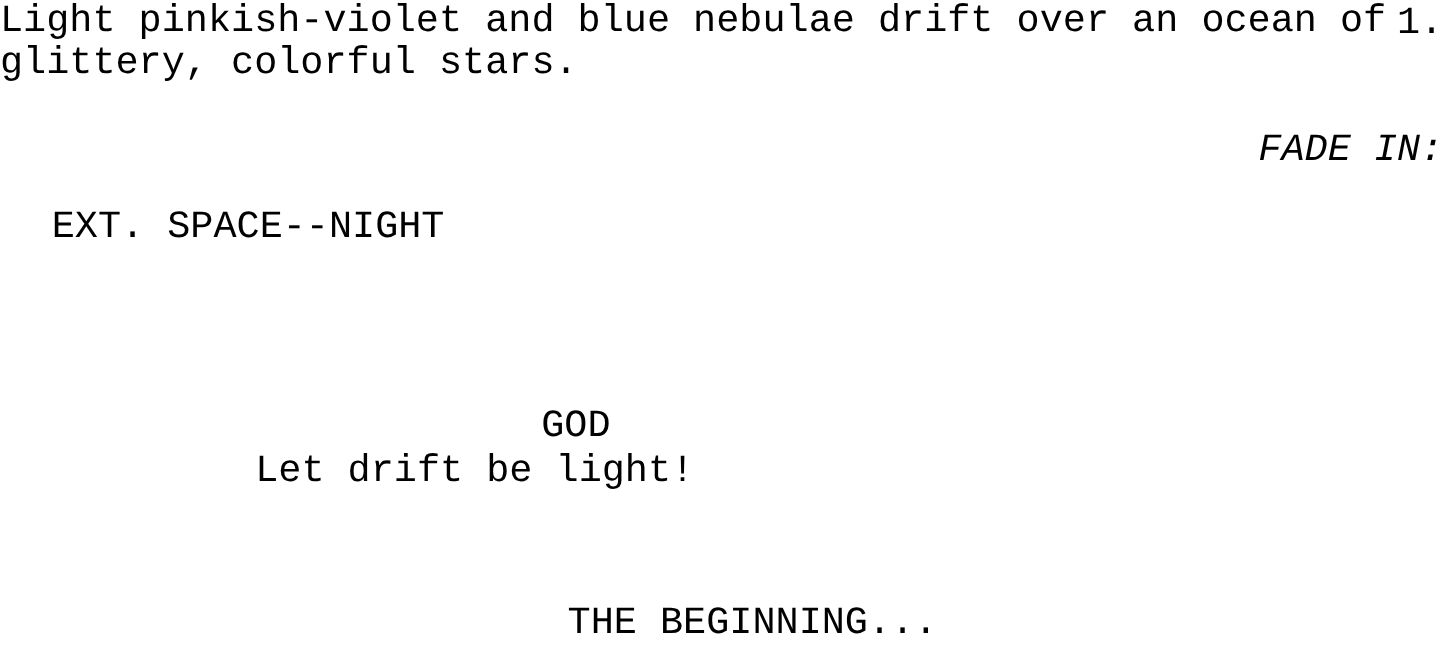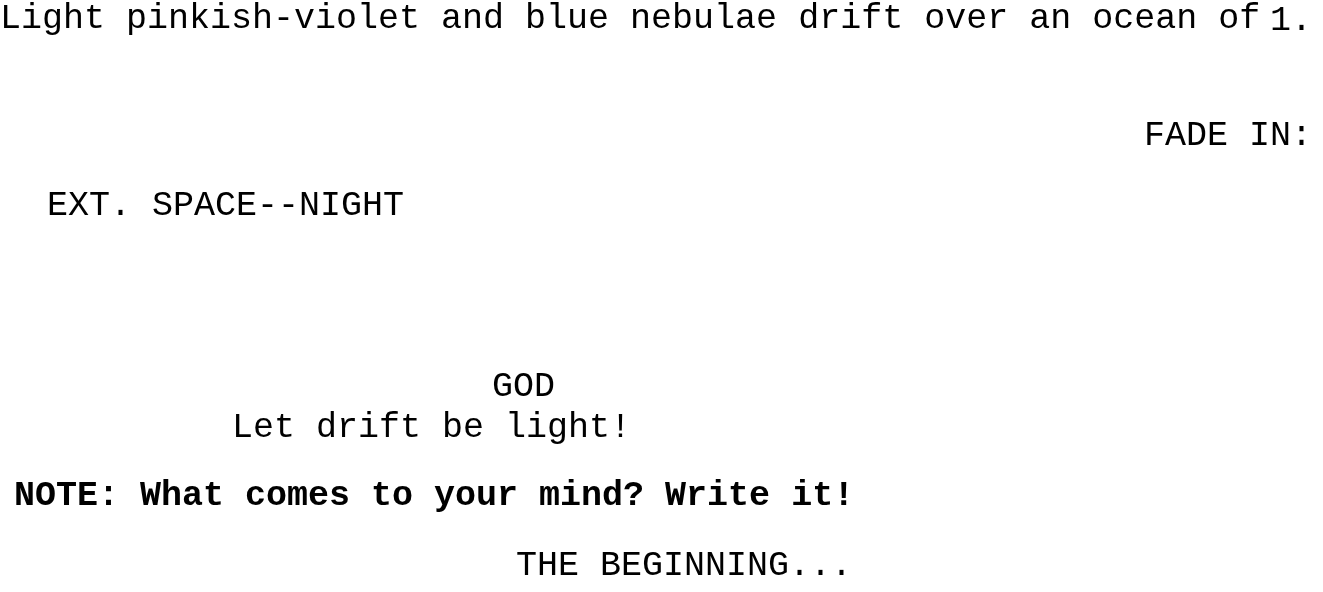--- a/index.html
+++ b/index.html
@@ -39,21 +39,21 @@
     right: 11px;
     text-align: right;
   }
 
   .bold {
     font-weight: bold;
   }
 
   
   .page-number      { top: 2px;   }
-  .transition-in    { top: 117px; }
+  .transition-in    { top: 117px; font-style: italic; }
   .scene-heading    { left: 14px; top: 187px; margin-left: 33px; }
   .action           { left: 14px; top: 261px; }
   .character-cue    { left: 492px; top: 368px; }
   .dialogue         { left: 232px; top: 409px; }
   .note             { left: 14px; top: 477px; }
   .transition-end   { left: 516px; top: 547px; text-align: right; }
 
   .action-line { display: block; }
 </style>
 </head>
@@ -62,23 +62,23 @@
 <div class="page">
 
   <div class="ln right-align page-number">1.</div>
 
   <div class="ln right-align transition-in">FADE IN:</div>
 
   <div class="ln scene-heading">EXT. SPACE--NIGHT</div>
 
   <div class="action">
     <div class="ln action-line" style="position:static;">Light pinkish-violet and blue nebulae drift over an ocean of</div>
+    <div class="ln action-line" style="position:static;">glittery, colorful stars.</div>
   </div>
 
   <div class="ln character-cue">GOD</div>
 
   <div class="ln dialogue">Let drift be light!</div>
 
-  <div class="ln bold note">NOTE: What comes to your mind? Write it!</div>
 
   <div class="ln transition-end">THE BEGINNING...</div>
 
 </div>
 
 </body></html>

